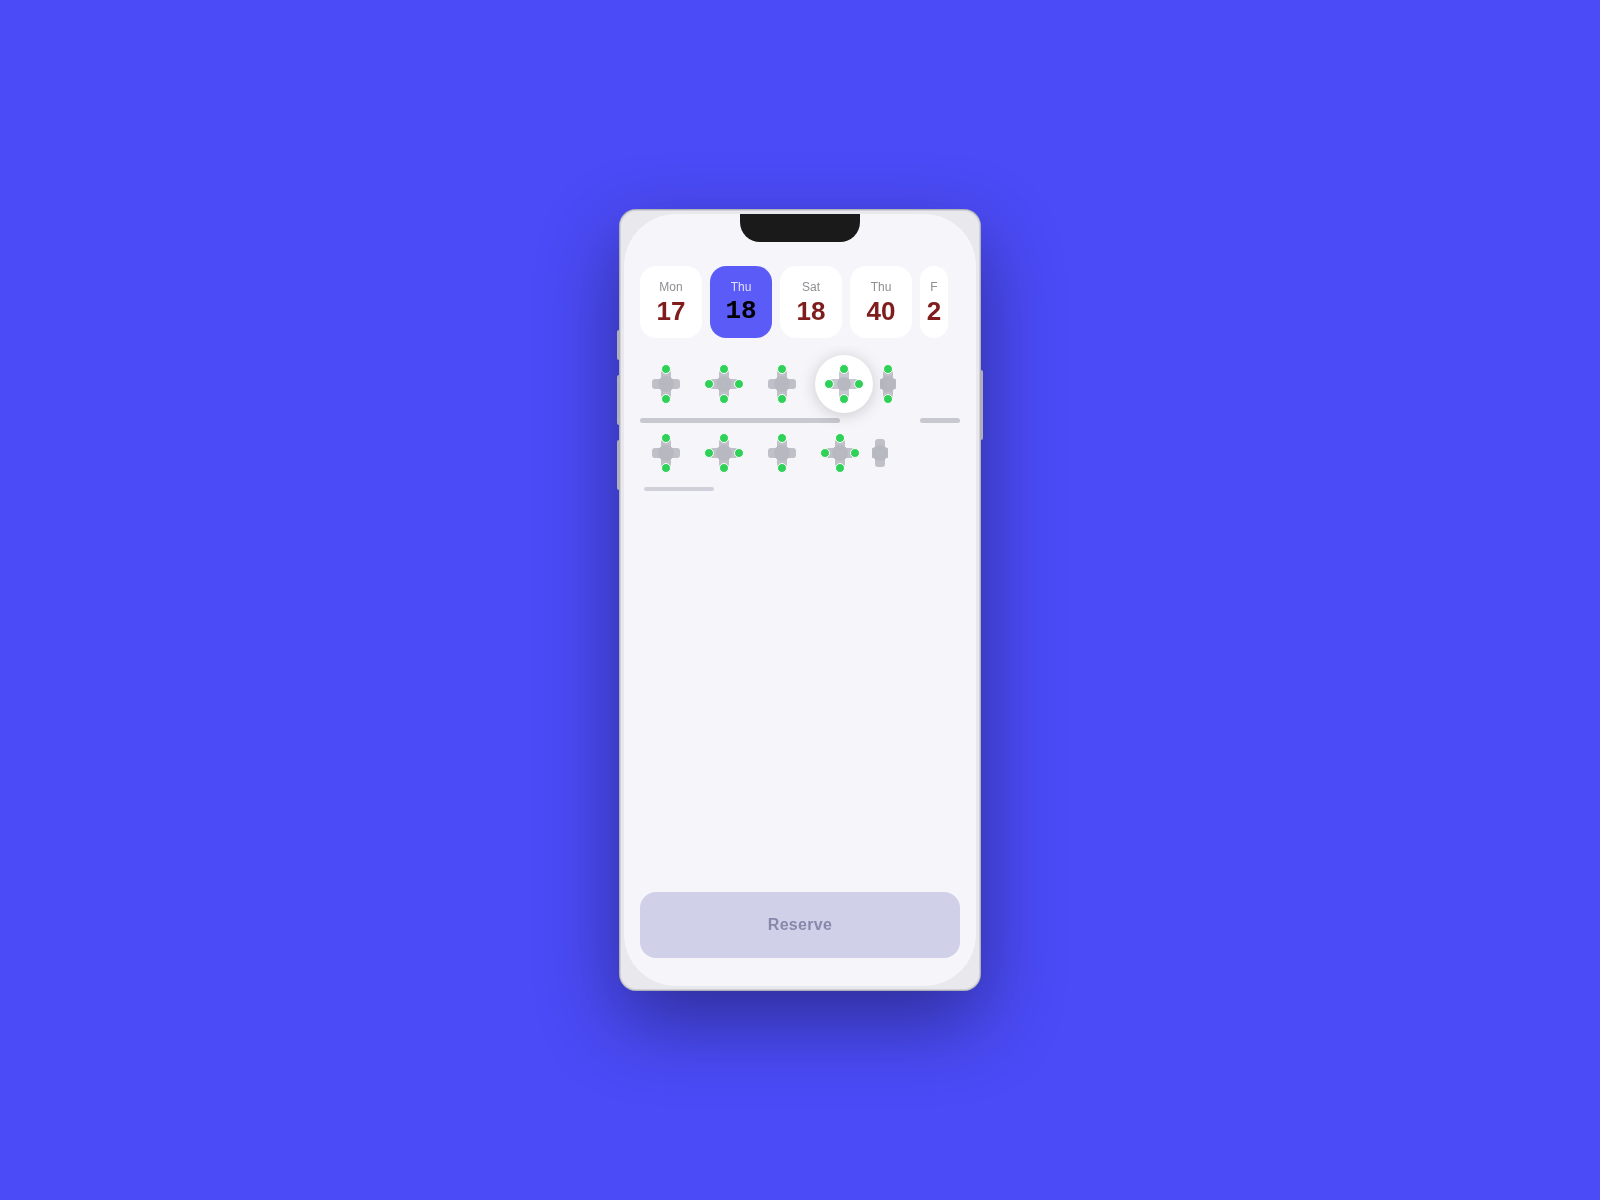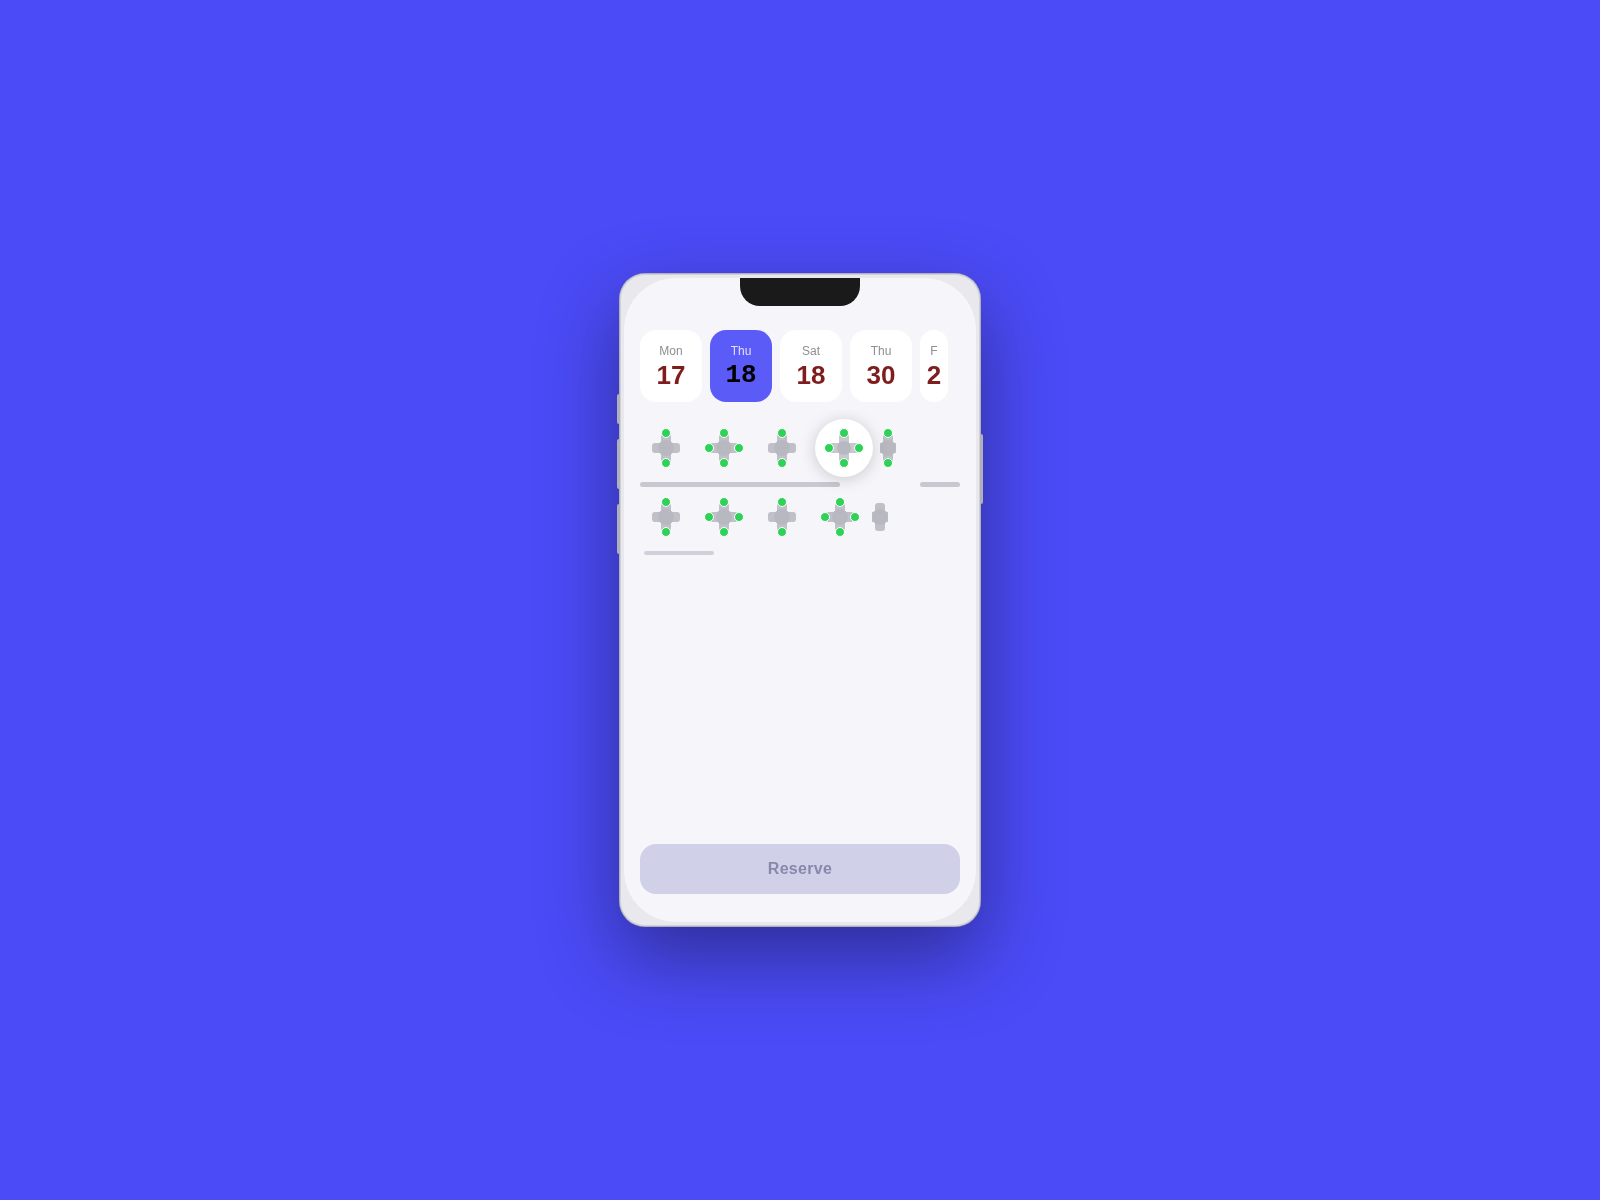--- a/index.html
+++ b/index.html
@@ -10,23 +10,23 @@
       background-color: #4B4BF7;
       display: flex;
       align-items: center;
       justify-content: center;
       font-family: -apple-system, BlinkMacSystemFont, 'Segoe UI', sans-serif;
       overflow: hidden;
     }
 
     .phone-frame {
       width: 360px;
-      height: 652px;
+      height: 780px;
       background: #e8e8ed;
-      border-radius: 25px;
+      border-radius: 16px;
       padding: 4px;
       box-shadow:
         0 0 0 1px #b0b0b8,
         0 30px 80px rgba(0,0,0,0.4),
         inset 0 0 0 1px #d0d0d8;
       position: relative;
     }
 
     .phone-inner {
       width: 100%;
@@ -219,21 +219,21 @@
       background: #c8c8d0;
     }
 
     
     .reserve-container {
       padding: 12px 16px 28px 16px;
     }
 
     .reserve-btn {
       width: 100%;
-      padding: 16px;
+      padding: 24px;
       background: #d0d0e8;
       border: none;
       border-radius: 16px;
       font-size: 16px;
       font-weight: 600;
       color: #8888aa;
       cursor: pointer;
       letter-spacing: 0.3px;
     }
 
@@ -309,21 +309,21 @@
           <span class="day-num">18</span>
         </div>
 
         <div class="date-item">
           <span class="day-label">Sat</span>
           <span class="day-num">18</span>
         </div>
 
         <div class="date-item">
           <span class="day-label">Thu</span>
-          <span class="day-num">30</span>
+          <span class="day-num">40</span>
         </div>
 
         <div class="date-item partial-date" style="overflow:hidden; width:28px; min-width:28px;">
           <span class="day-label">F</span>
           <span class="day-num">2</span>
         </div>
 
       </div>
 
 

